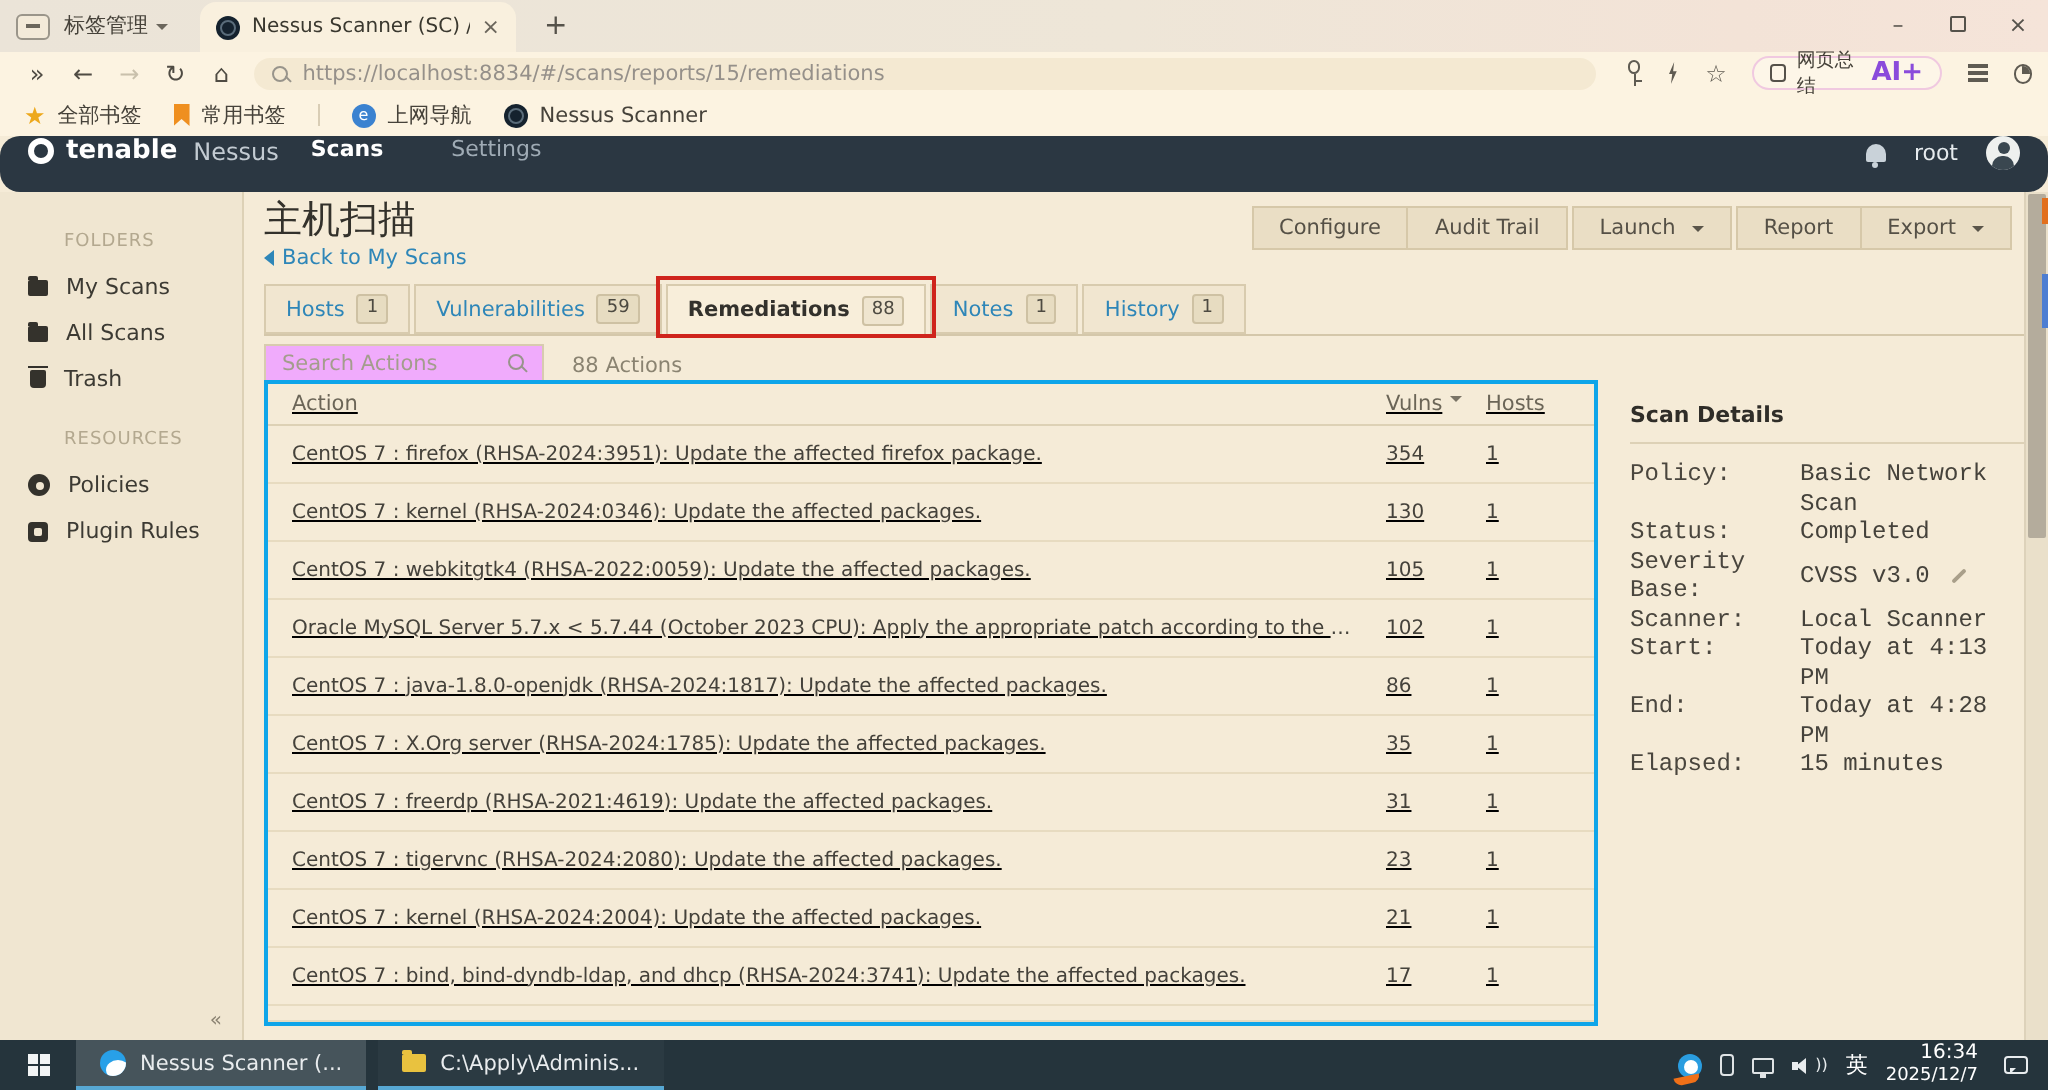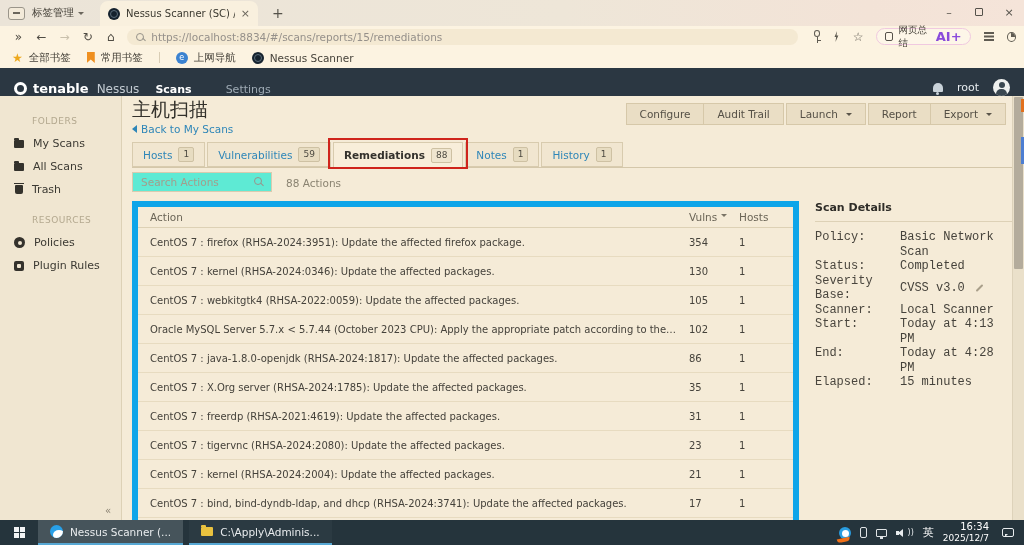--- a/index.html
+++ b/index.html
@@ -58,21 +58,21 @@
   .bm-ic { display:inline-flex; align-items:center; justify-content:center; }
   .ic-star::before { content:'★'; color:#eda81c; font-size:12px; line-height:12px; }
   .ic-bookmark { width:8px; height:11px; background:#ef8f1f; clip-path:polygon(0 0,100% 0,100% 100%,50% 68%,0 100%); }
   .ic-e-circle { width:12px; height:12px; border-radius:50%; background:#3b82d0; }
   .ic-e-circle::before { content:'e'; color:#fff; font-size:8px; line-height:12px; display:block; text-align:center; }
   .ic-nessus, .favicon-nessus { width:12px; height:12px; border-radius:50%; background:#15222e; position:relative; flex:none; }
   .ic-nessus::after, .favicon-nessus::after { content:''; position:absolute; inset:2px; border:1.5px solid #5a6c7a; border-radius:50%; }
 
   
   .nessus-nav { position:absolute; left:0; top:68px; width:1024px; height:28px; background:#2b3742;
-    display:flex; align-items:flex-end; padding:0 14px; }
+    display:flex; align-items:flex-start; padding:0 14px;border-radius:10px; }
   .logo { display:flex; align-items:center; gap:6px; }
   .logo-circle { width:13px; height:13px; border:3px solid #fff; border-radius:50%; }
   .brand-tenable { font-size:13px; font-weight:bold; color:#fff; }
   .brand-product { font-size:12px; color:#c3cbd2; margin-left:2px; }
   .nav-items { display:flex; gap:34px; margin-left:16px; }
   .nav-item { font-size:11px; color:#9fabb5; }
   .nav-item.active { color:#fff; font-weight:bold; }
   .nav-right { margin-left:auto; display:flex; align-items:center; gap:14px; }
   .bell { position:relative; width:10px; height:9px; background:#c9d2d9; border-radius:5px 5px 1px 1px; }
   .bell::after { content:''; position:absolute; left:3.5px; bottom:-3px; width:3px; height:3px; background:#c9d2d9; border-radius:50%; }
@@ -114,27 +114,27 @@
   .tabs-row { position:absolute; left:10px; right:8px; top:46px; height:26px; border-bottom:1px solid #d4c7aa;
     display:flex; align-items:stretch; }
   .tab { position:relative; display:flex; align-items:center; gap:6px; padding:0 10px; font-size:10.5px;
     color:#2e86b8; cursor:pointer; background:#f1e6d0; border:1px solid #d8cbae; margin-right:2px; }
   .tab .badge { background:#e7dcc1; border:1px solid #cec1a3; border-radius:2px; padding:0 4px;
     font-size:9px; color:#4d4a41; line-height:13px; }
   .tab.active { background:#f8eeda; color:#33312c; font-weight:bold; border-bottom-color:#f8eeda; margin-bottom:-1px; }
   .tab.active .badge { background:#efe5cf; font-weight:normal; }
   .tab-anno { position:absolute; top:-4px; height:31px; border:2px solid #cf241c; pointer-events:none; z-index:5; }
 
-  .search-input { position:absolute; left:10px; top:76px; width:140px; height:20px; background:#5eead4;
+  .search-input { position:absolute; left:10px; top:76px; width:140px; height:20px; background:#f0abfc;
     border:1px solid #d8cbaf; font-size:10.5px; color:#55514a; padding:0 22px 0 8px; font-family:inherit; }
   .search-input::placeholder { color:#a39d8c; }
   .search-lens { position:absolute; left:132px; top:81px; }
   .result-count { position:absolute; left:164px; top:81px; font-size:10.5px; color:#8a8371; }
 
-  .rtable { position:absolute; left:10px; top:105px; width:667px; border:6px solid #0ea5e9; }
+  .rtable { position:absolute; left:10px; top:94px; width:667px; border:2px solid #0ea5e9;text-decoration:underline; }
   .thead { display:flex; align-items:center; height:21px; padding:0 12px; font-size:10.5px; color:#6b6557;
     border-bottom:1px solid #ddd1b5; }
   .col-a { flex:1; padding-right:10px; }
   .col-v { width:50px; flex:none; }
   .col-h { width:42px; flex:none; }
   .sort-caret { display:inline-block; width:0; height:0; border:3px solid transparent; border-top-color:#7a7466; margin-left:4px; vertical-align:1px; }
   .trow { display:flex; align-items:center; height:29px; padding:0 12px; font-size:10px; color:#45423b;
     border-bottom:1px solid #e7dbc0; cursor:pointer; }
   .trow .col-a { white-space:nowrap; overflow:hidden; text-overflow:ellipsis; }
   .trow-partial { height:8px; }

